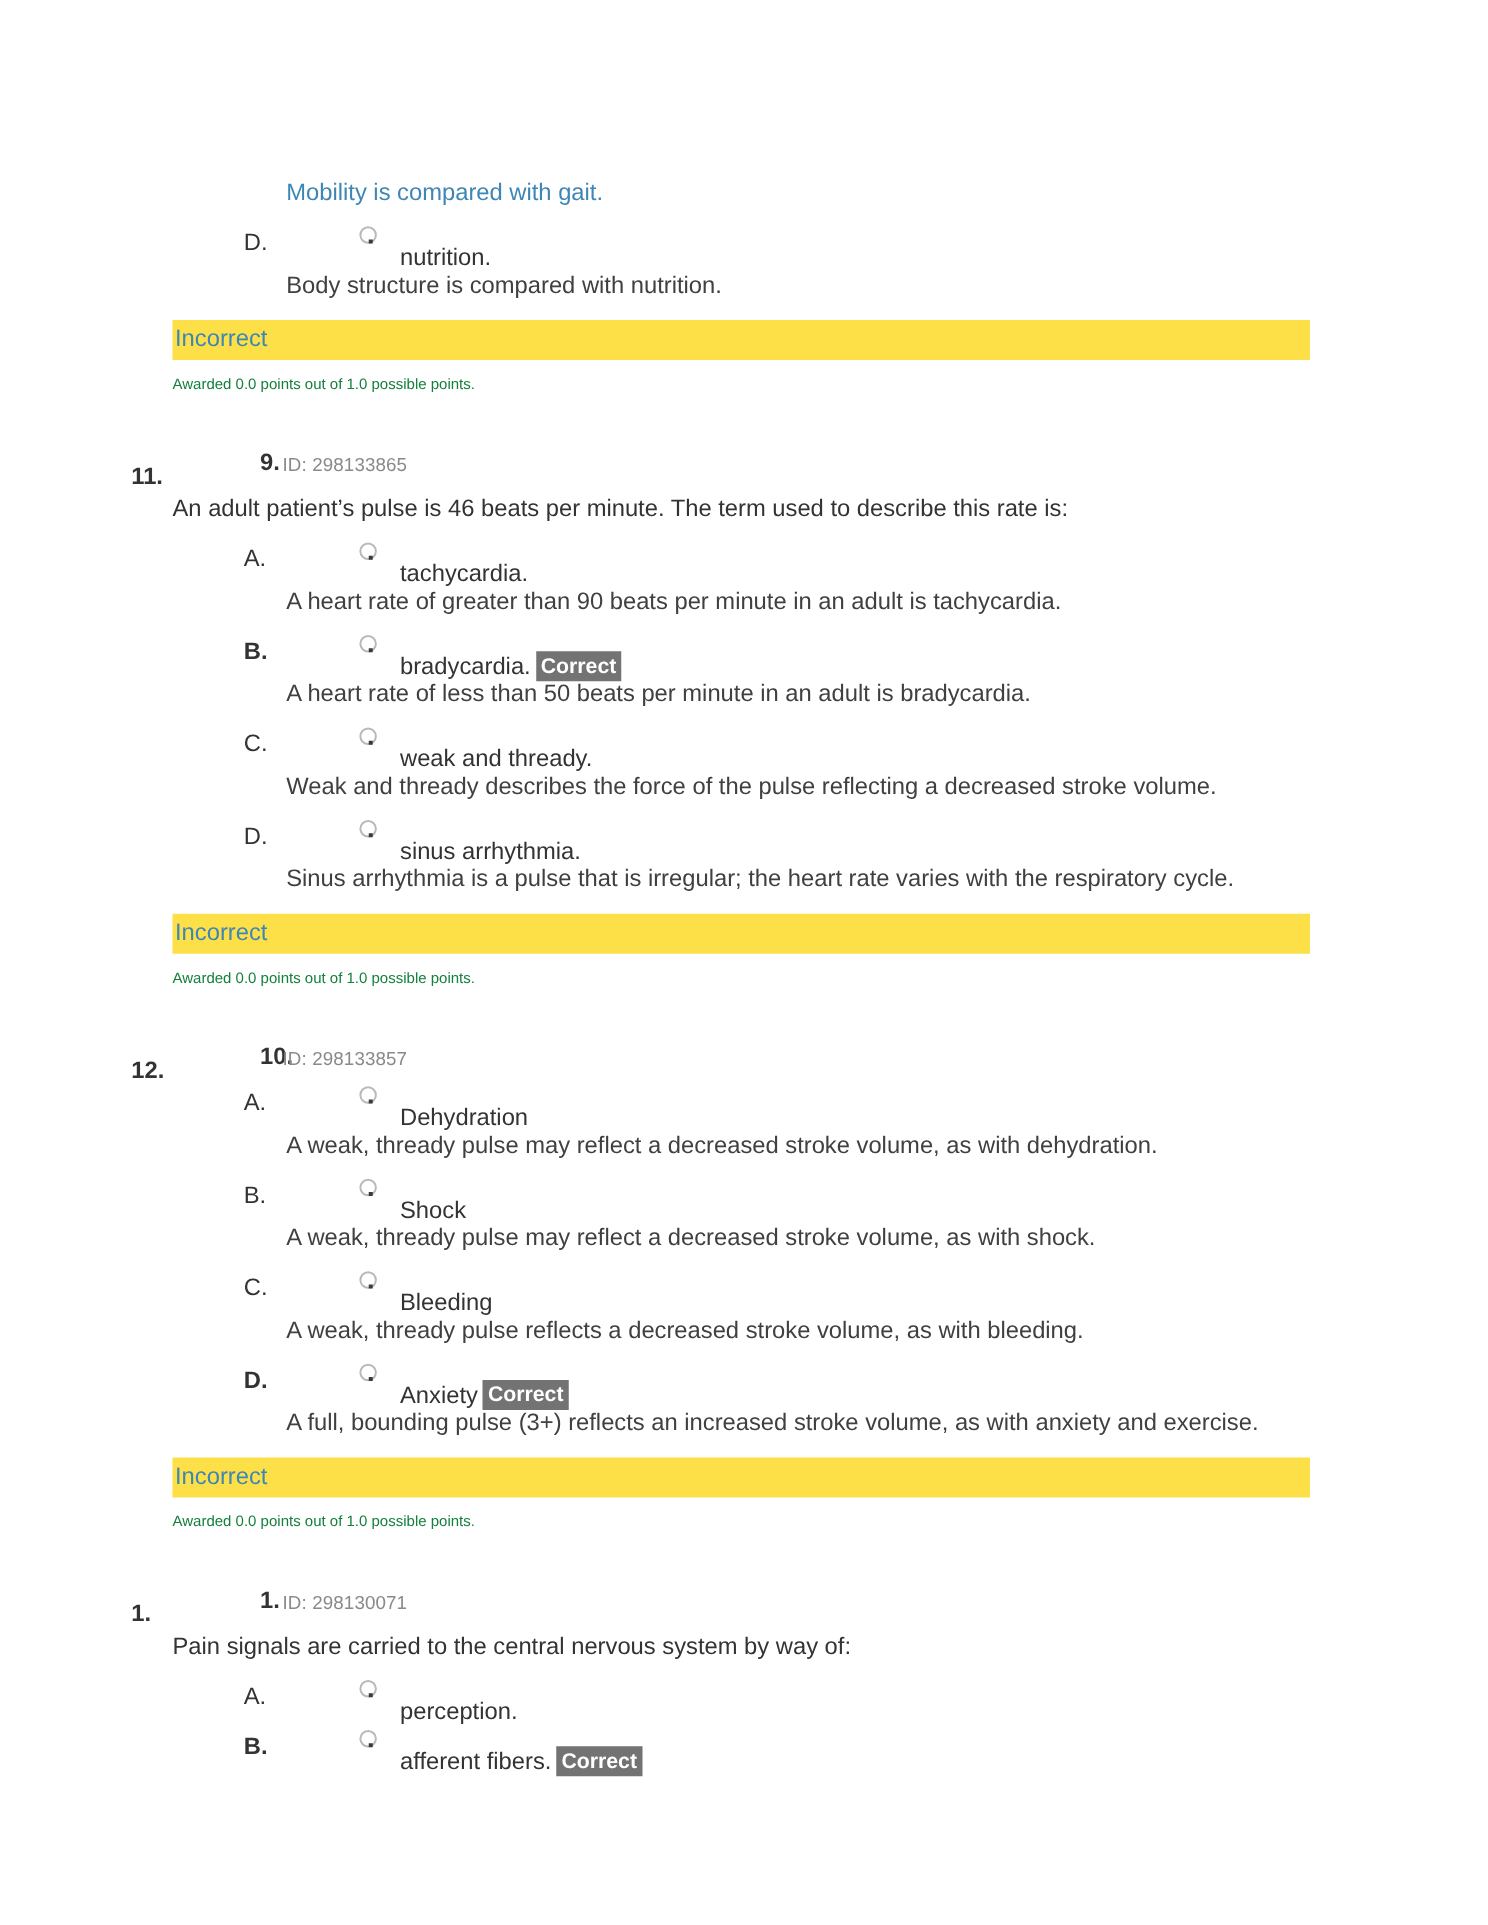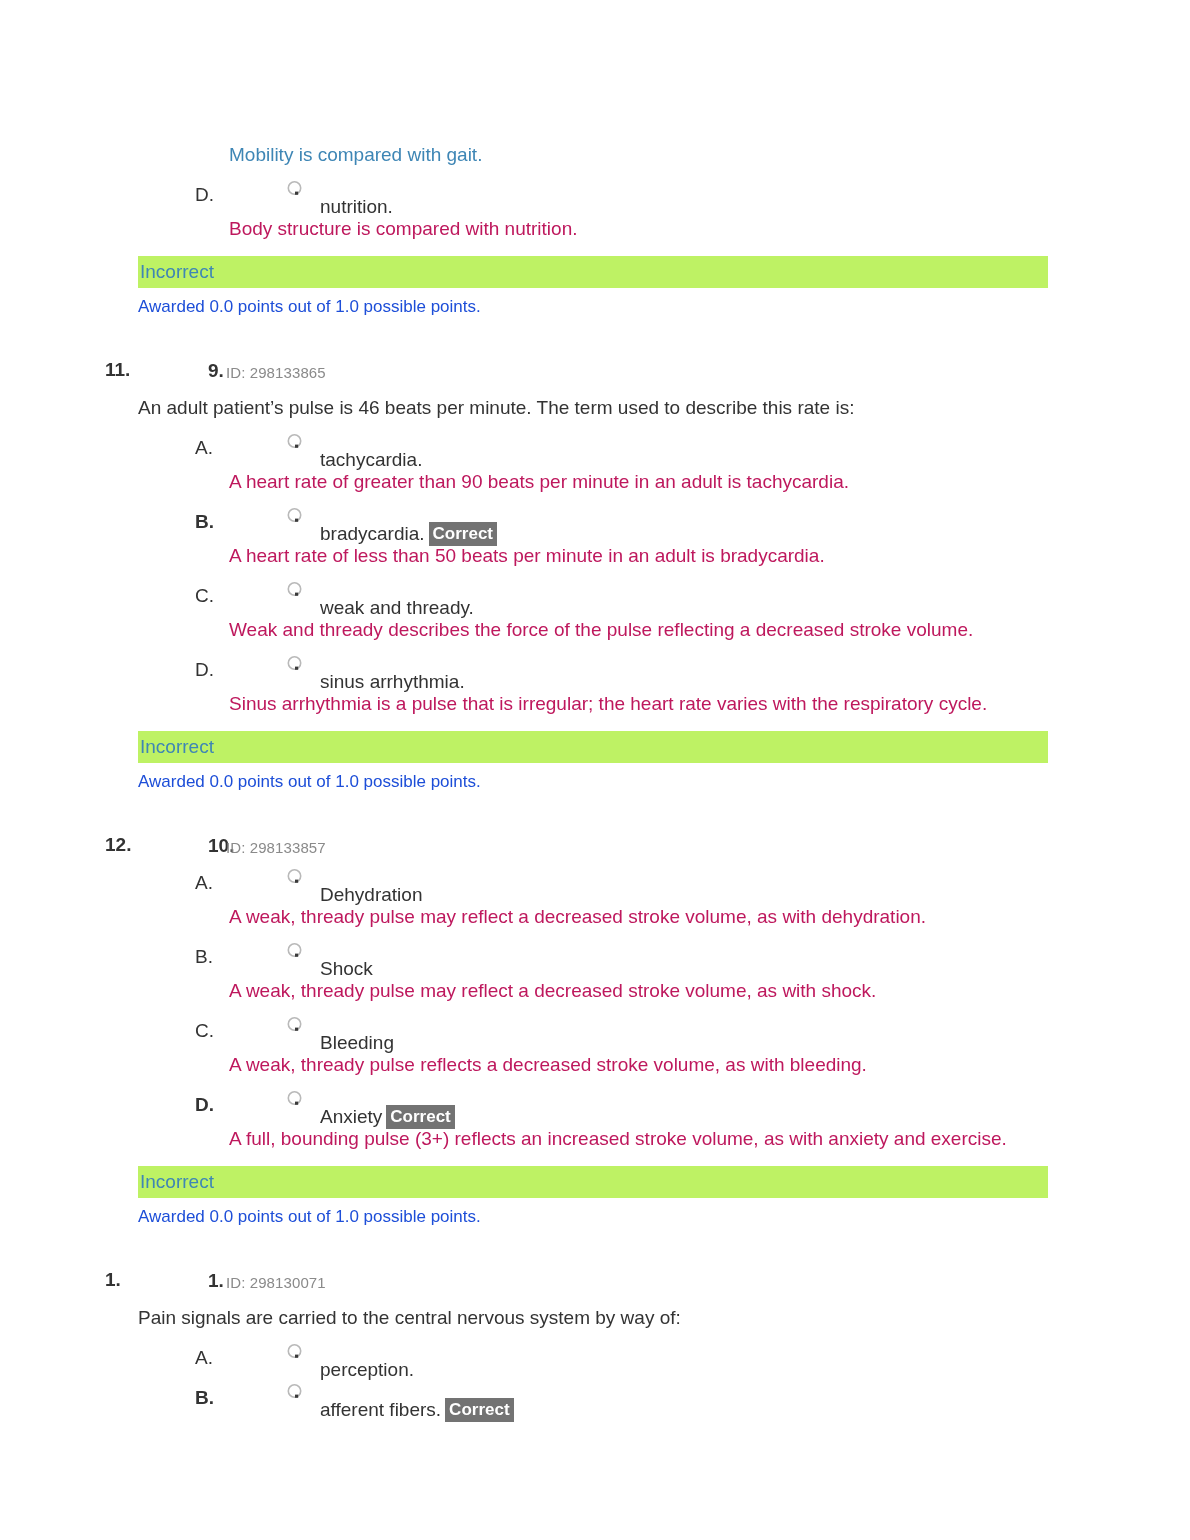--- a/index.html
+++ b/index.html
@@ -29,21 +29,21 @@
   .q-header {
     position: relative;
     padding-left: 105px;
     margin-bottom: 10px;
     height: 26px;
     line-height: 26px;
   }
   .q-outer-num {
     position: absolute;
     left: 105px;
-    top: 0;
+    top: 12px;
     font-size: 19px;
     font-weight: bold;
     color: #333333;
   }
   .q-inner-num {
     position: absolute;
     left: 208px;
     top: 1px;
     font-size: 19px;
     font-weight: bold;
@@ -109,38 +109,38 @@
     padding: 1px 4px 2px 4px;
     margin-left: 4px;
     vertical-align: 1px;
   }
 
   .option-feedback {
     margin: 4px 0 0 229px;
     width: 816px;
     font-size: 19px;
     line-height: 30px;
-    color: #be185d;
+    color: #404040;
   }
 
   .verdict-band {
     margin: 12px 0 0 138px;
     width: 910px;
-    background: #bef264;
+    background: #fde047;
     color: #3e86b5;
     font-size: 19px;
     line-height: 29px;
     padding: 1px 0 2px 2px;
     box-sizing: border-box;
   }
   .awarded-line {
     margin: 5px 0 0 138px;
-    font-size: 17px;
+    font-size: 12px;
     line-height: 28px;
-    color: #1d4ed8;
+    color: #15803d;
   }
 
   .spacer-lg { height: 36px; }
 
   
   .orphan-feedback {
     margin: 0 0 0 229px;
     width: 816px;
     font-size: 19px;
     line-height: 30px;

